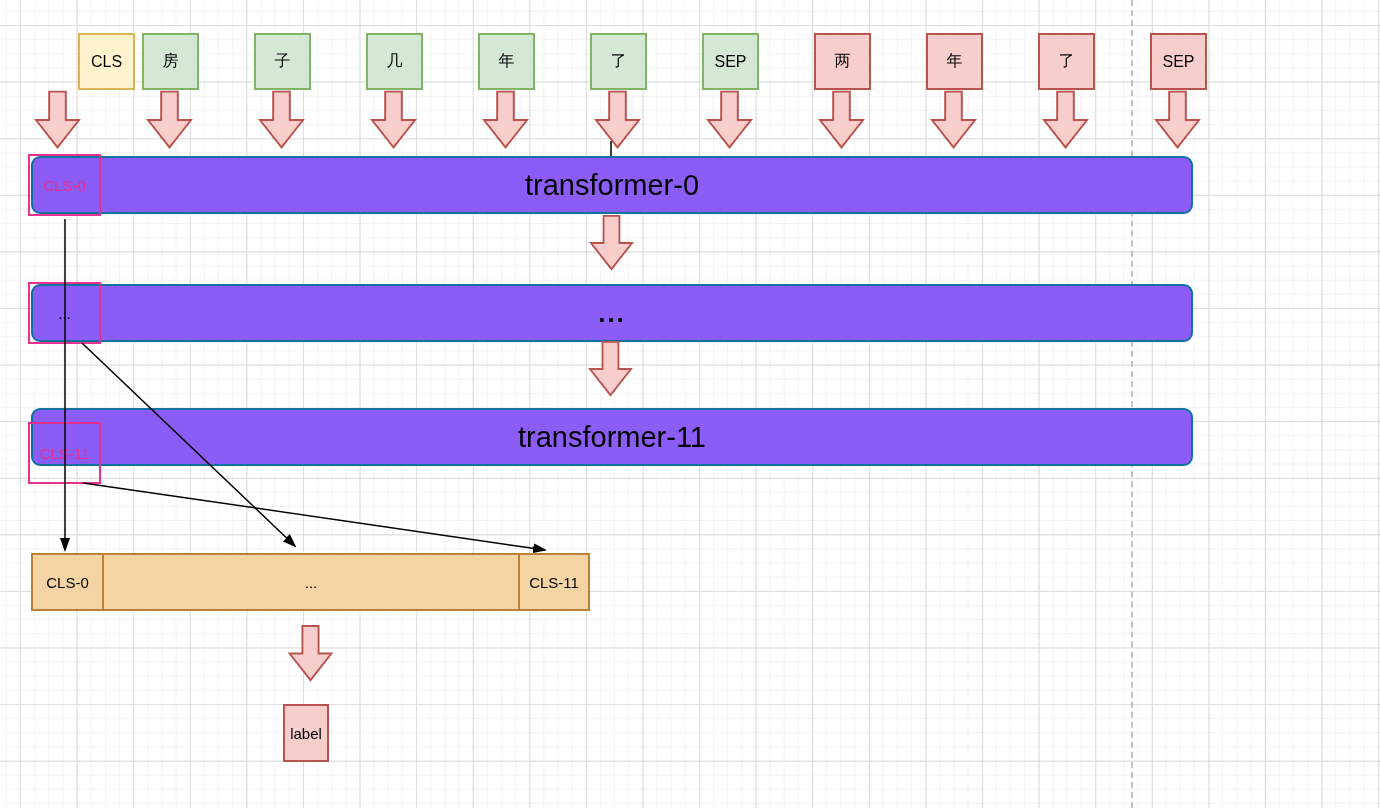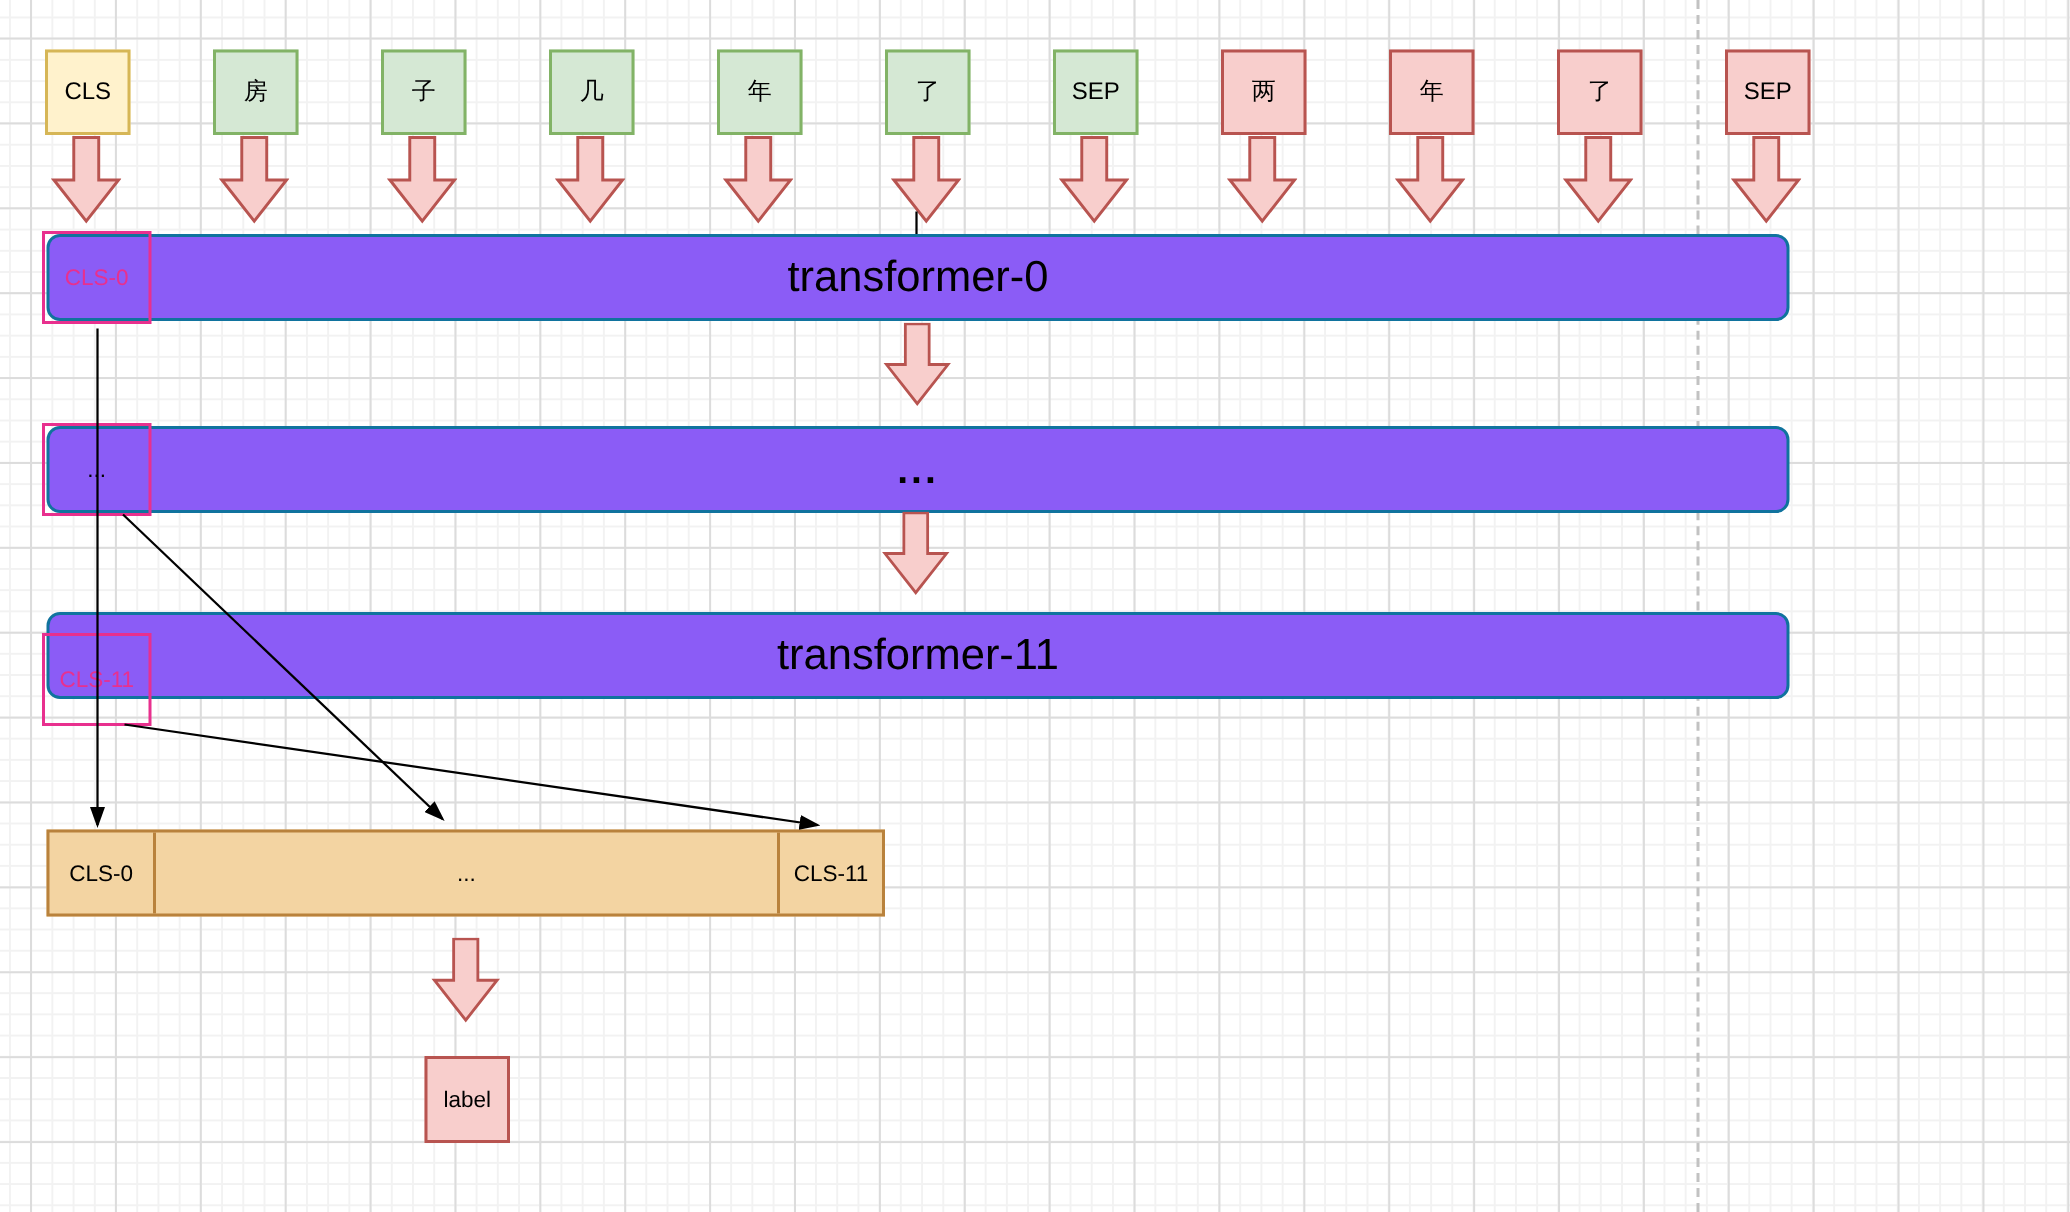--- a/index.html
+++ b/index.html
@@ -20,21 +20,21 @@
   .dashed-guide {
     left:1131px; top:0; width:0; height:808px;
     border-left:2px dashed #c2c2c2; z-index:1;
   }
 
   .token {
     top:33px; width:57px; height:57px; border:2px solid;
     display:flex; align-items:center; justify-content:center;
     font-size:16px; color:#000; z-index:3;
   }
-  .token--yellow { background:#fff2cc; border-color:#d6b656; }
+  .token--yellow { background:#fff2cc; border-color:#d6b656;margin-left:48px; }
   .token--green  { background:#d5e8d4; border-color:#82b366; }
   .token--red    { background:#f8cecc; border-color:#b85450; }
 
   .block-arrow { z-index:3; }
 
   .bar {
     left:31px; width:1162px; height:58px;
     background:#8b5cf6; border:2px solid #10739e; border-radius:9px;
     display:flex; align-items:center; justify-content:center;
     color:#000; z-index:2;
@@ -54,21 +54,21 @@
     left:31px; top:553px; width:559px; height:58px;
     background:#f3d4a2; border:2px solid #b9823c;
     display:flex; z-index:2; color:#000; font-size:15px;
   }
   .concat-seg { display:flex; align-items:center; justify-content:center; }
   .concat-seg--first { width:69px; }
   .concat-seg--mid   { flex:1; border-left:2px solid #b9823c; border-right:2px solid #b9823c; }
   .concat-seg--last  { width:68px; }
 
   .label-box {
-    left:283px; top:704px; width:57px; height:58px;
+    left:283px; top:704px; width:46px; height:58px;
     background:#f8cecc; border:2px solid #b85450;
     display:flex; align-items:center; justify-content:center;
     font-size:15px; color:#000; z-index:2;
   }
 
   .connector-layer { left:0; top:0; z-index:4; pointer-events:none; }
 </style>
 </head>
 <body>
 

